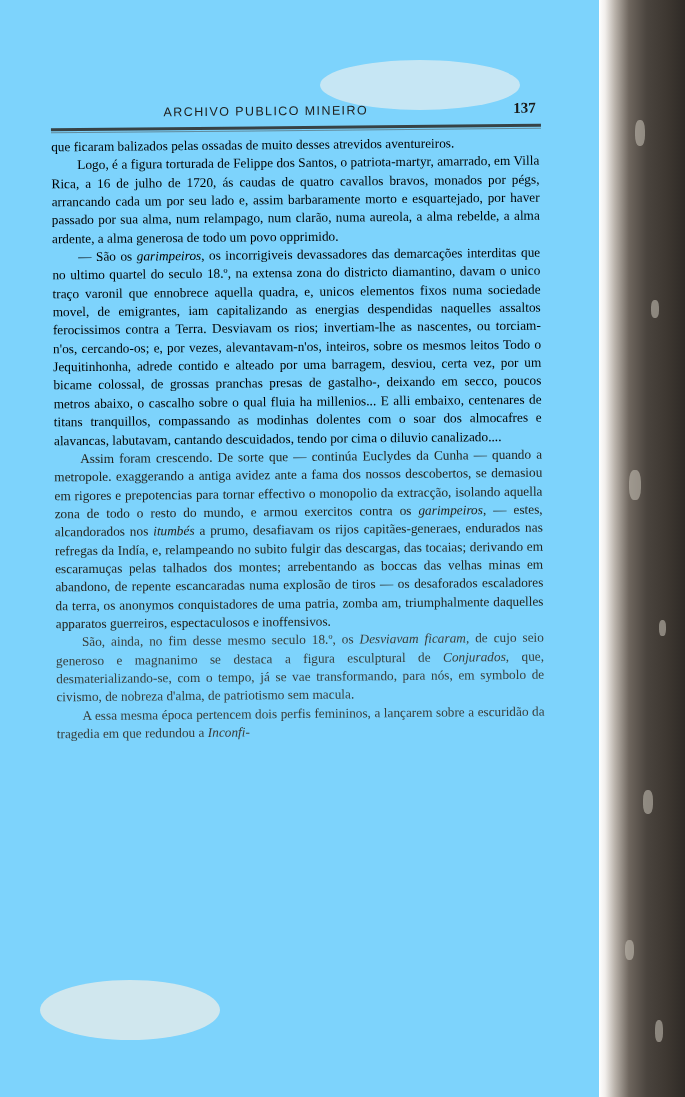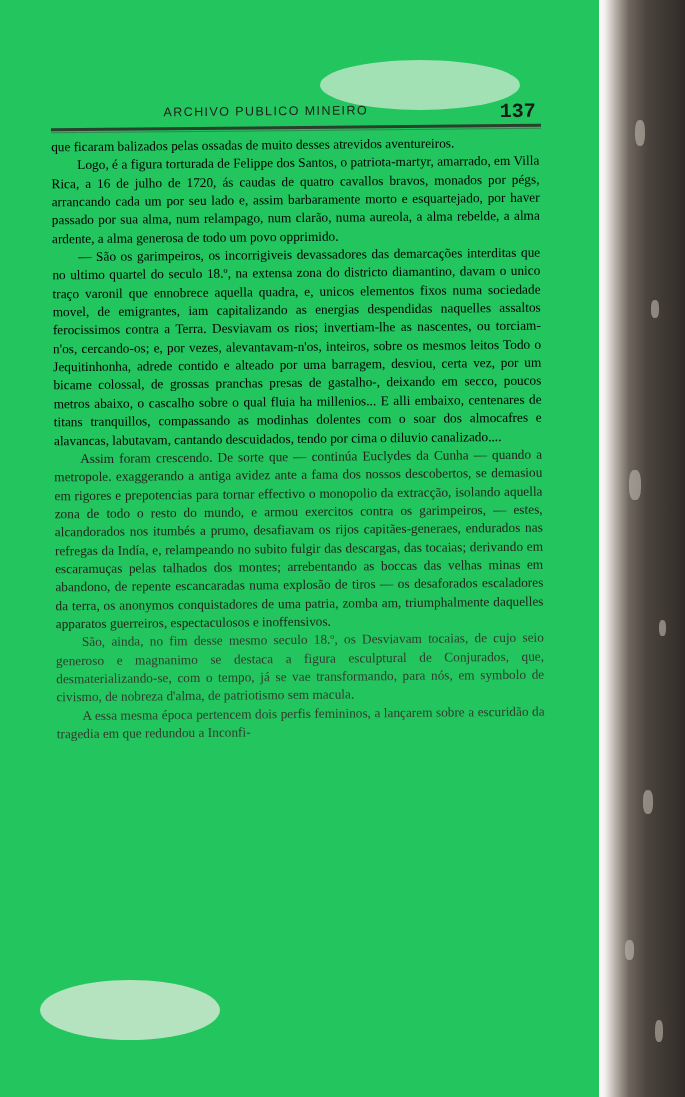--- a/index.html
+++ b/index.html
@@ -15,21 +15,21 @@
     font-family: "Liberation Serif", serif;
   }
 
   
   #scan {
     position: absolute;
     left: 0;
     top: 0;
     width: 685px;
     height: 1097px;
-    background: #22c55e;
+    background: #7dd3fc;
   }
 
   
   #gutter {
     position: absolute;
     right: 0;
     top: 0;
     width: 86px;
     height: 1097px;
     background: linear-gradient(to right,
@@ -82,22 +82,22 @@
     font-family: "Liberation Sans", sans-serif;
     font-size: 12.5px;
     letter-spacing: 1.4px;
     color: #20201e;
     white-space: nowrap;
   }
   #page-number {
     position: absolute;
     right: 0px;
     top: -2px;
-    font-family: Liberation Mono, monospace;
-    font-size: 20px;
+    font-family: Liberation Serif, serif;
+    font-size: 15px;
     font-weight: bold;
     color: #1a1a18;
   }
   #rule {
     position: absolute;
     left: 55px;
     top: 126px;
     width: 490px;
     height: 3px;
     background: #2a2824;
@@ -129,21 +129,21 @@
   #body-text p {
     margin: 0 0 0 0;
     text-indent: 26px;
   }
   #body-text p.noindent {
     text-indent: 0;
   }
   #body-text p.dash {
     text-indent: 26px;
   }
-  .ital { }
+  .ital { font-style: italic; }
 
   
   .fade1 { color: #24231d; }
   .fade2 { color: #34322b; opacity: .93; }
 
   .heavy { color: #000; }
 
   
 </style>
 </head>
@@ -162,21 +162,21 @@
     </div>
 
     <div id="rule"></div>
     <div id="rule2"></div>
 
     <div id="body-text">
       <p class="noindent heavy">que ficaram balizados pelas ossadas de muito desses atrevidos aventureiros.</p>
       <p class="heavy">Logo, é a figura torturada de Felippe dos Santos, o patriota-martyr, amarrado, em Villa Rica, a 16 de julho de 1720, ás caudas de quatro cavallos bravos, monados por pégs, arrancando cada um por seu lado e, assim barbaramente morto e esquartejado, por haver passado por sua alma, num relampago, num clarão, numa aureola, a alma rebelde, a alma ardente, a alma generosa de todo um povo opprimido.</p>
       <p class="dash heavy">— São os <span class="ital">garimpeiros</span>, os incorrigiveis devassadores das demarcações interditas que no ultimo quartel do seculo 18.º, na extensa zona do districto diamantino, davam o unico traço varonil que ennobrece aquella quadra, e, unicos elementos fixos numa sociedade movel, de emigrantes, iam capitalizando as energias despendidas naquelles assaltos ferocissimos contra a Terra. Desviavam os rios; invertiam-lhe as nascentes, ou torciam-n'os, cercando-os; e, por vezes, alevantavam-n'os, inteiros, sobre os mesmos leitos Todo o Jequitinhonha, adrede contido e alteado por uma barragem, desviou, certa vez, por um bicame colossal, de grossas pranchas presas de gastalho-, deixando em secco, poucos metros abaixo, o cascalho sobre o qual fluia ha millenios... E alli embaixo, centenares de titans tranquillos, compassando as modinhas dolentes com o soar dos almocafres e alavancas, labutavam, cantando descuidados, tendo por cima o diluvio canalizado....</p>
       <p class="fade1">Assim foram crescendo. De sorte que — continúa Euclydes da Cunha — quando a metropole. exaggerando a antiga avidez ante a fama dos nossos descobertos, se demasiou em rigores e prepotencias para tornar effectivo o monopolio da extracção, isolando aquella zona de todo o resto do mundo, e armou exercitos contra os <span class="ital">garimpeiros</span>, — estes, alcandorados nos <span class="ital">itumbés</span> a prumo, desafiavam os rijos capitães-generaes, endurados nas refregas da Indía, e, relampeando no subito fulgir das descargas, das tocaias; derivando em escaramuças pelas talhados dos montes; arrebentando as boccas das velhas minas em abandono, de repente escancaradas numa explosão de tiros — os desaforados escaladores da terra, os anonymos conquistadores de uma patria, zomba am, triumphalmente daquelles apparatos guerreiros, espectaculosos e inoffensivos.</p>
-      <p class="fade2">São, ainda, no fim desse mesmo seculo 18.º, os <span class="ital">Desviavam</span> <span class="ital">tocaias,</span> de cujo seio generoso e magnanimo se destaca a figura esculptural de <span class="ital">Conjurados,</span> que, desmaterializando-se, com o tempo, já se vae transformando, para nós, em symbolo de civismo, de nobreza d'alma, de patriotismo sem macula.</p>
+      <p class="fade2">São, ainda, no fim desse mesmo seculo 18.º, os <span class="ital">Desviavam</span> <span class="ital">ficaram,</span> de cujo seio generoso e magnanimo se destaca a figura esculptural de <span class="ital">Conjurados,</span> que, desmaterializando-se, com o tempo, já se vae transformando, para nós, em symbolo de civismo, de nobreza d'alma, de patriotismo sem macula.</p>
       <p class="fade2">A essa mesma época pertencem dois perfis femininos, a lançarem sobre a escuridão da tragedia em que redundou a <span class="ital">Inconfi-</span></p>
     </div>
 
   </div>
 
   <div id="gutter">
     <span class="speck" style="left:36px; top:120px; width:10px; height:26px;"></span>
     <span class="speck" style="left:52px; top:300px; width:8px; height:18px;"></span>
     <span class="speck" style="left:30px; top:470px; width:12px; height:30px;"></span>
     <span class="speck" style="left:60px; top:620px; width:7px; height:16px;"></span>

